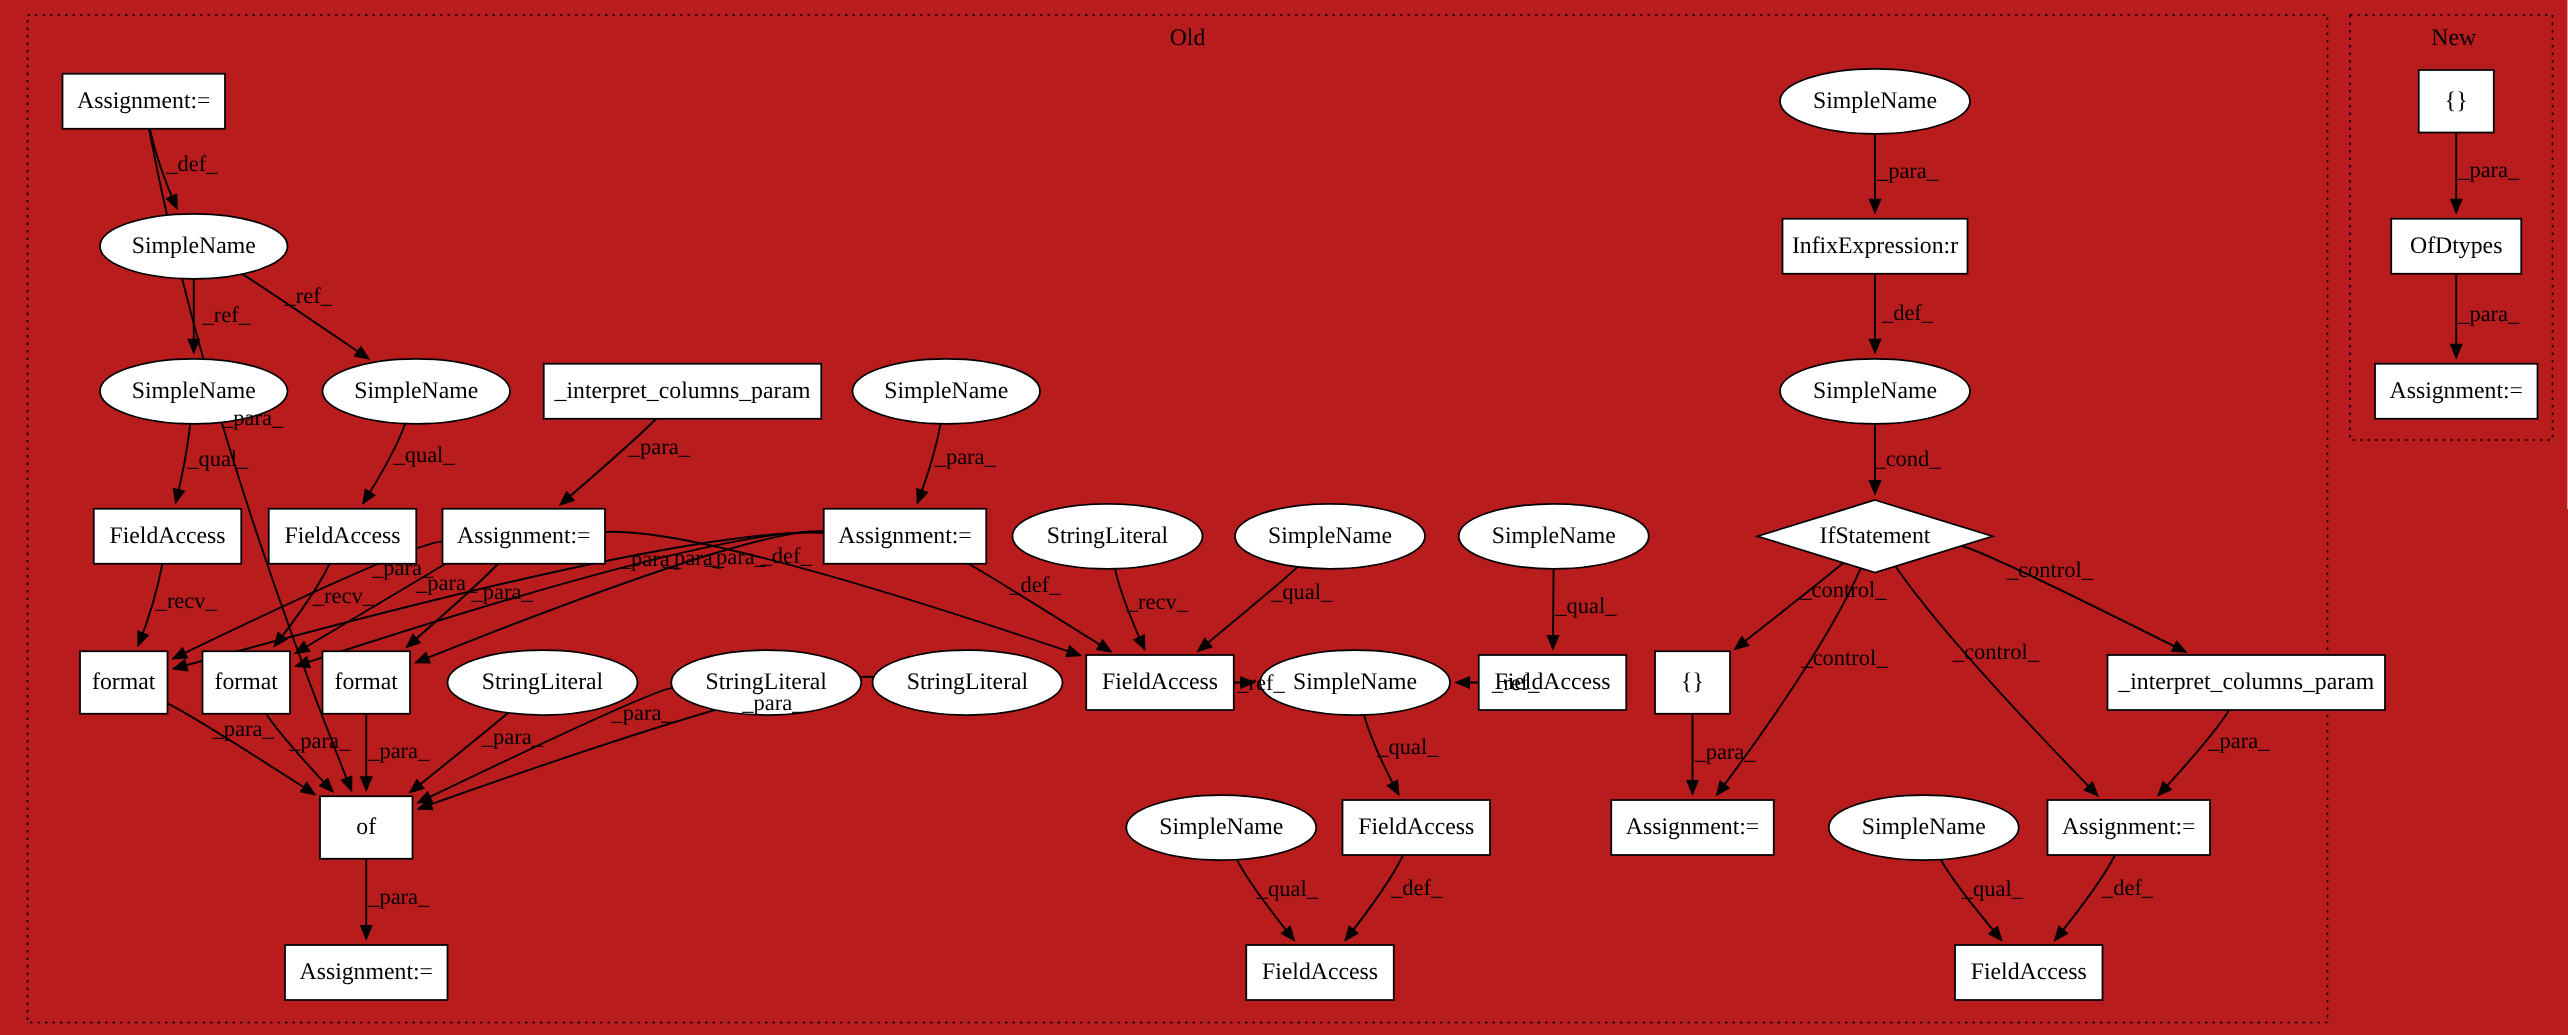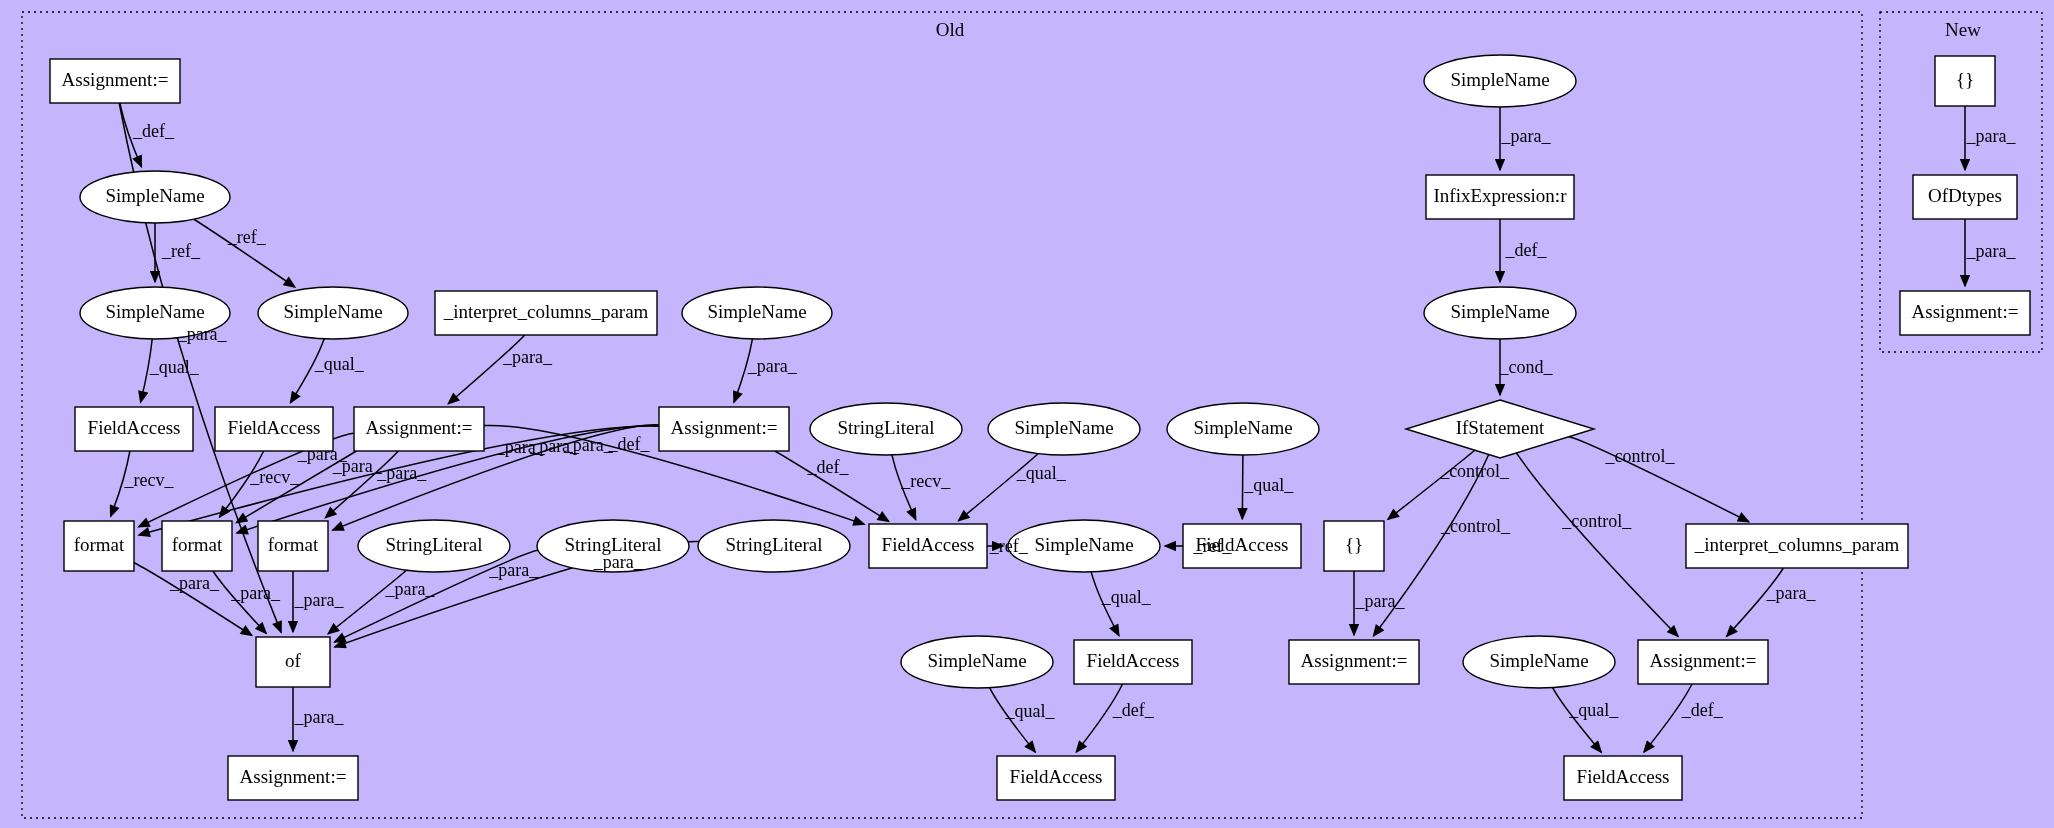--- a/index.html
+++ b/index.html
@@ -4,21 +4,21 @@
 <style>
   html, body {
     margin: 0;
     padding: 0;
     background: #ffffff;
   }
   #canvas-wrap {
     position: relative;
     width: 2054px;
     height: 828px;
-    background: #c4b5fd;
+    background: #b91c1c;
     font-family: "Liberation Serif", "DejaVu Serif", serif;
   }
   svg#graph {
     display: block;
     width: 2054px;
     height: 828px;
   }
   .node-shape {
     fill: #ffffff;
     stroke: #000000;

